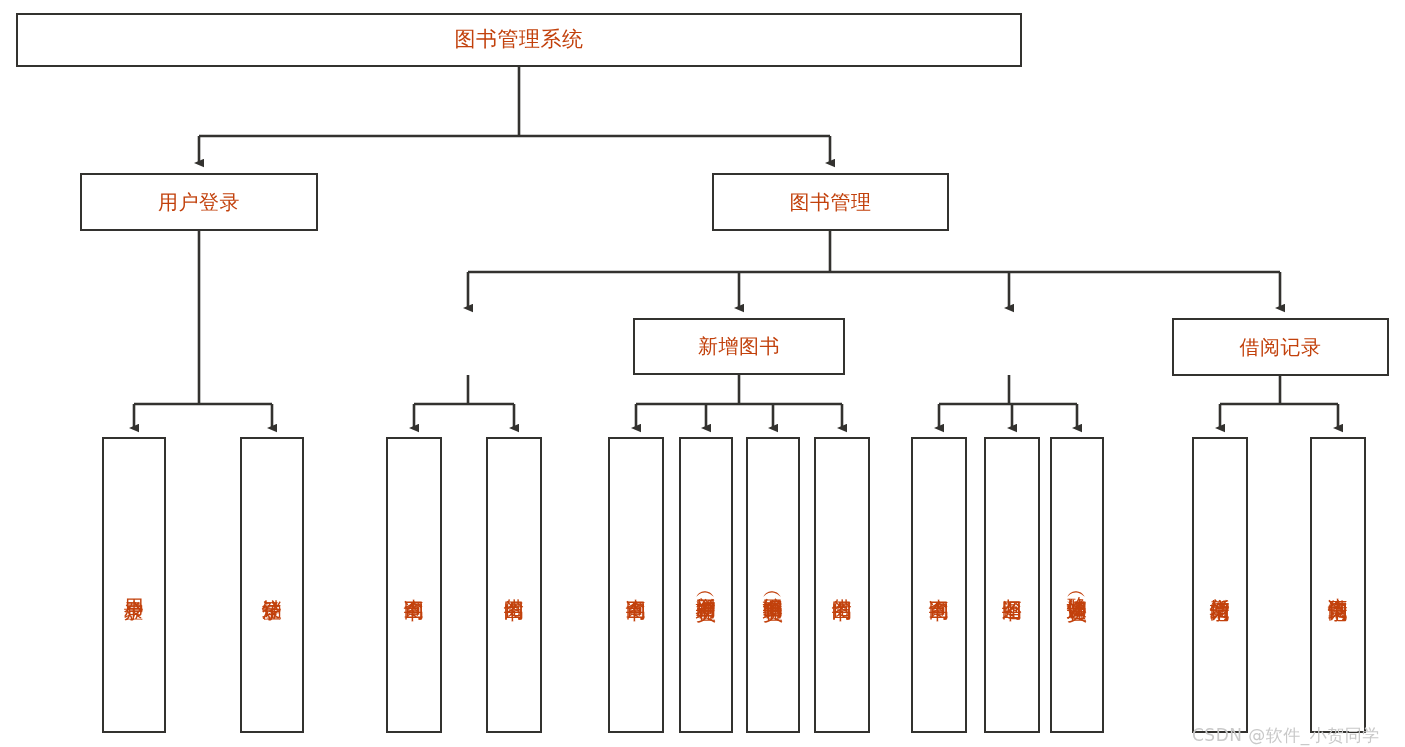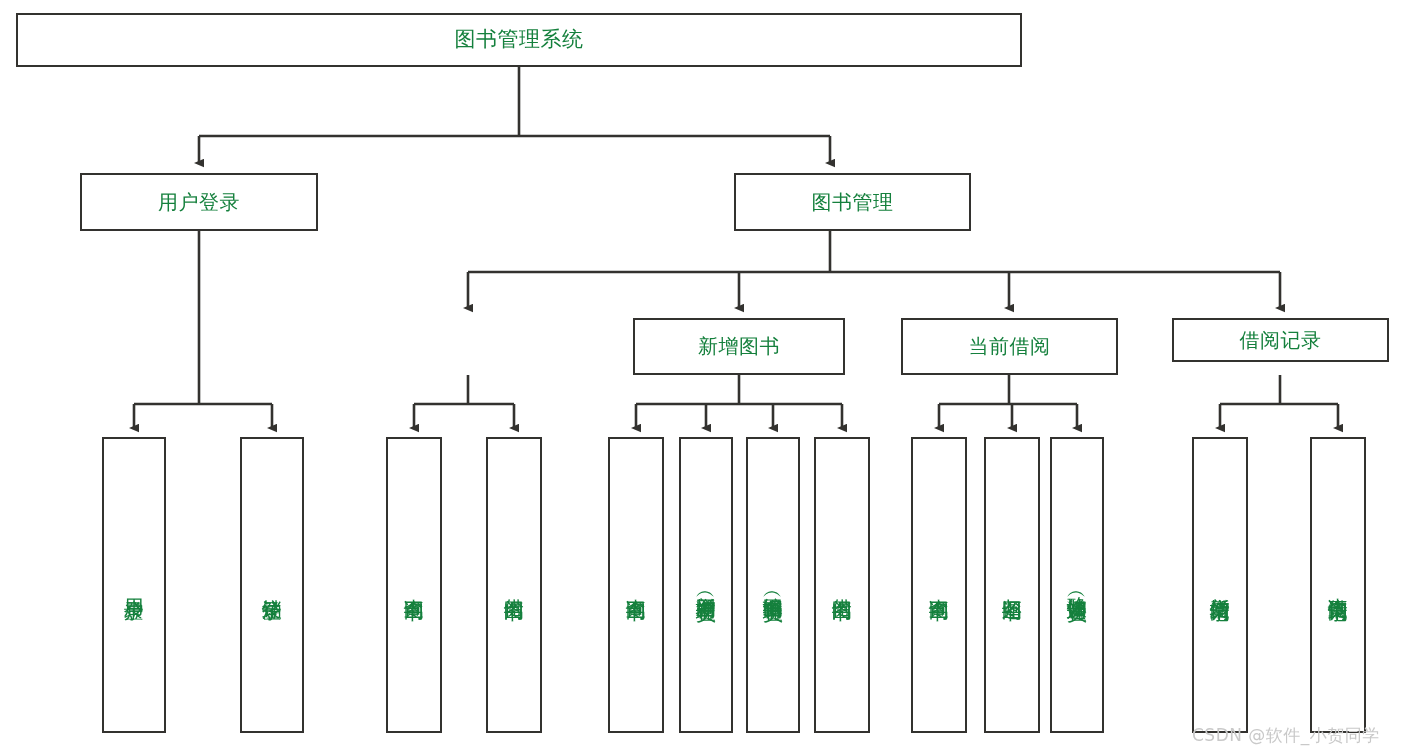--- a/index.html
+++ b/index.html
@@ -25,21 +25,21 @@
     height: 747px;
   }
   .node-box {
     position: absolute;
     box-sizing: border-box;
     border: 2px solid #33322f;
     background: #ffffff;
     display: flex;
     align-items: center;
     justify-content: center;
-    color: #15803d;
+    color: #c2410c;
   }
   .node-box .node-label {
     display: block;
     text-align: center;
     line-height: 1.12;
     letter-spacing: 0.5px;
   }
   .node-root {
     font-size: 21px;
   }
@@ -123,31 +123,28 @@
     </g>
   </svg>
 
   <div class="node-box node-root" id="node-root" style="left: 16px; top: 13px; width: 1006px; height: 54px;">
     <span class="node-label">图书管理系统</span>
   </div>
 
   <div class="node-box node-mid" id="node-l2-0" style="left: 80px; top: 173px; width: 238px; height: 58px;">
     <span class="node-label">用户登录</span>
   </div>
-  <div class="node-box node-mid" id="node-l2-1" style="left: 734px; top: 173px; width: 237px; height: 58px;">
+  <div class="node-box node-mid" id="node-l2-1" style="left: 712px; top: 173px; width: 237px; height: 58px;">
     <span class="node-label">图书管理</span>
   </div>
 
   <div class="node-box node-mid" id="node-l3-1" style="left: 633px; top: 318px; width: 212px; height: 57px;">
     <span class="node-label">新增图书</span>
   </div>
-  <div class="node-box node-mid" id="node-l3-2" style="left: 901px; top: 318px; width: 217px; height: 57px;">
-    <span class="node-label">当前借阅</span>
-  </div>
-  <div class="node-box node-mid" id="node-l3-3" style="left: 1172px; top: 318px; width: 217px; height: 44px;">
+  <div class="node-box node-mid" id="node-l3-3" style="left: 1172px; top: 318px; width: 217px; height: 58px;">
     <span class="node-label">借阅记录</span>
   </div>
 
   <div class="node-box node-leaf" id="node-leaf-0" style="left: 102px; top: 437px; width: 64px; height: 296px;">
     <span class="node-label">用户登录</span>
   </div>
   <div class="node-box node-leaf" id="node-leaf-1" style="left: 240px; top: 437px; width: 64px; height: 296px;">
     <span class="node-label">注销登录</span>
   </div>
   <div class="node-box node-leaf" id="node-leaf-2" style="left: 386px; top: 437px; width: 56px; height: 296px;">

